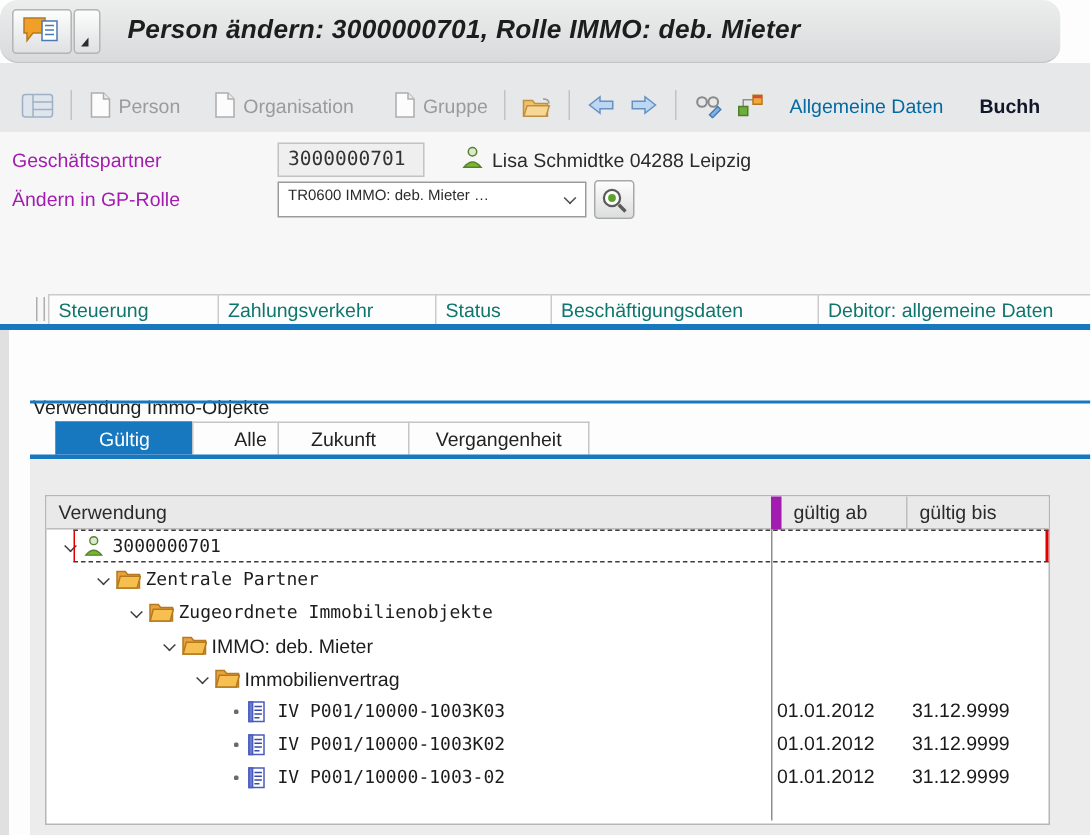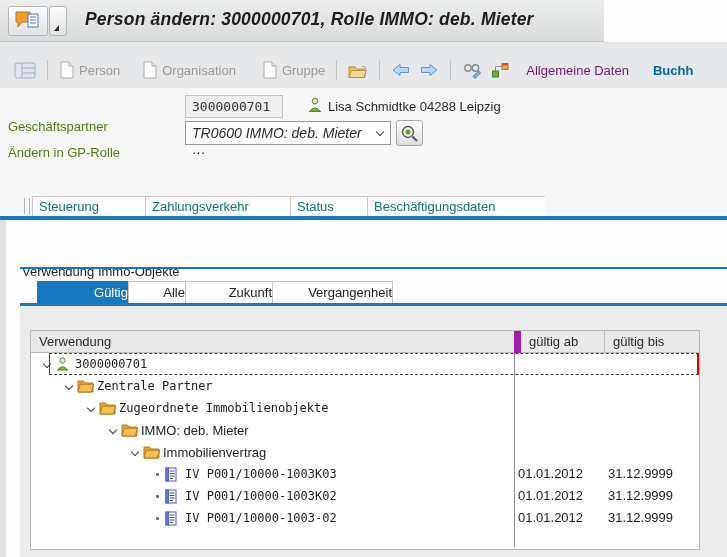--- a/index.html
+++ b/index.html
@@ -1,51 +1,51 @@
 <!DOCTYPE html>
 <html><head>
 <meta charset="utf-8">
 <style>
   html,body{margin:0;padding:0;background:#ffffff;}
   *{box-sizing:border-box;}
   .screen{position:relative;width:727px;height:557px;overflow:hidden;
           font-family:"Liberation Sans",sans-serif;color:#2b2b2b;background:#fdfdfd;}
 
   
-  .titlebar{position:absolute;left:0;top:0;width:604px;height:42px;
-            background:linear-gradient(#eceeee,#d8dadb);border-bottom:1px solid #c2c4c5;}
+  .titlebar{position:absolute;left:0;top:0;width:707px;height:42px;
+            background:linear-gradient(#eceeee,#d8dadb);border-bottom:1px solid #c2c4c5;border-radius:12px;}
   .gos-btn{position:absolute;left:8px;top:6px;width:40px;height:30px;border:1px solid #b3b5b6;
            border-radius:3px;background:linear-gradient(#fdfdfd,#dfe1e2);padding:2px 4px;cursor:pointer;}
   .gos-menu-btn{position:absolute;left:49px;top:6px;width:18px;height:30px;border:1px solid #b3b5b6;
            border-radius:3px;background:linear-gradient(#fdfdfd,#dfe1e2);cursor:pointer;}
   .gos-menu-btn .tri{position:absolute;left:4px;bottom:4px;width:0;height:0;
            border-left:5px solid transparent;border-bottom:6px solid #2c2c2c;}
   .win-title{position:absolute;left:85px;top:9px;font-size:17.5px;font-weight:700;
              font-style:italic;color:#1d1d1d;white-space:nowrap;letter-spacing:.2px;}
 
   
   .toolbar{position:absolute;left:0;top:42px;width:727px;height:57px;background:#e7e8e9;
            border-bottom:1px solid #cfd0d1;display:flex;align-items:center;padding-left:10px;white-space:nowrap;}
   .tbtn{display:flex;align-items:center;gap:5px;background:transparent;border:none;
         font-family:"Liberation Sans",sans-serif;font-size:13px;color:#9b9b9b;padding:2px 4px;cursor:default;}
   .tsep{width:1px;height:20px;background:#c2c3c4;margin:0 7px;flex:none;}
-  .tlabel-ghost{font-size:13px;color:#701a75;margin-left:12px;}
-  .tlabel-dark{font-size:13px;color:#0369a1;font-weight:700;margin-left:24px;}
+  .tlabel-ghost{font-size:13px;color:#0369a1;margin-left:12px;}
+  .tlabel-dark{font-size:13px;color:#0f172a;font-weight:700;margin-left:24px;}
   .tico{display:inline-block;line-height:0;}
 
   
   .header-area{position:absolute;left:0;top:88px;width:727px;height:132px;background:#f7f7f7;}
-  .f-label{position:absolute;left:8px;font-size:13px;color:#4d7c0f;margin-top:20px;}
+  .f-label{position:absolute;left:8px;font-size:13px;color:#a21caf;}
   .partner-input{position:absolute;left:185px;top:7px;width:98px;height:23px;background:#efefef;
                  border:1px solid #c3c3c3;font-family:"DejaVu Sans Mono",monospace;font-size:13px;
                  color:#333;padding:2px 6px;}
   .partner-ico{position:absolute;left:307px;top:9px;line-height:0;}
   .partner-name{position:absolute;left:328px;top:11px;font-size:13px;color:#2b2b2b;}
   .role-combo{position:absolute;left:185px;top:33px;width:206px;height:24px;background:#ffffff;
-              border:1px solid #9a9a9a;font-size:14px;color:#2b2b2b;padding:3px 20px 4px 6px;cursor:pointer;font-style:italic;}
+              border:1px solid #9a9a9a;font-size:10px;color:#2b2b2b;padding:3px 20px 4px 6px;cursor:pointer;}
   .role-combo .chev{position:absolute;right:7px;top:7px;}
   .chev{display:inline-block;width:6px;height:6px;border-right:1.6px solid #4a4a4a;
         border-bottom:1.6px solid #4a4a4a;transform:rotate(45deg);}
   .display-btn{position:absolute;left:396px;top:32px;width:27px;height:26px;border:1px solid #a8a8a8;
                border-radius:3px;background:linear-gradient(#fdfdfd,#dcdddd);padding:3px;cursor:pointer;line-height:0;}
 
   
   .tabstrip{position:absolute;left:0;top:108px;width:727px;height:20px;display:flex;}
   .tab-handle{position:absolute;left:24px;top:2px;height:16px;width:6px;
               border-left:1px solid #aeaeae;border-right:1px solid #aeaeae;}
@@ -60,21 +60,21 @@
   .tabbar{position:absolute;left:0;top:128px;width:727px;height:4px;background:#1878bf;}
 
   
   .content{position:absolute;left:0;top:220px;width:727px;height:337px;background:#fdfdfd;}
   .left-frame{position:absolute;left:0;top:0;width:6px;height:337px;background:#e0e0e0;}
   .section-title{position:absolute;left:22px;top:44px;font-size:13px;color:#1f1f1f;}
   .section-underline{position:absolute;left:20px;top:47px;width:707px;height:2px;background:#1878bf;}
 
   .subtabs{position:absolute;left:37px;top:61px;height:22px;display:flex;}
   .subtab{height:22px;background:#fdfdfd;border:1px solid #c6c6c6;border-bottom:none;border-right:none;
-          font-size:13px;color:#222;text-align:right;padding-top:3px;cursor:pointer;white-space:nowrap;overflow:hidden;}
+          font-size:13px;color:#222;text-align:center;padding-top:3px;cursor:pointer;white-space:nowrap;overflow:hidden;}
   .subtab:nth-child(1){width:91px;}
   .subtab:nth-child(2){width:57px;padding-left:20px;}
   .subtab:nth-child(3){width:87px;}
   .subtab:nth-child(4){width:121px;border-right:1px solid #c6c6c6;}
   .subtab.active{background:#1878bf;border-color:#1878bf;color:#ffffff;}
   .subtab-underline{position:absolute;left:20px;top:83px;width:707px;height:3px;background:#1878bf;}
   .panel{position:absolute;left:20px;top:86px;width:707px;height:251px;background:#ececec;}
 
   
   .ttable{position:absolute;left:10px;top:24px;width:670px;height:220px;background:#ffffff;
@@ -240,20 +240,21 @@
       </span>
     </button>
 
     <div class="tabstrip">
       <span class="tab-handle"></span>
       <div class="mtabs">
           <div class="mtab">Steuerung</div>
           <div class="mtab">Zahlungsverkehr</div>
           <div class="mtab">Status</div>
           <div class="mtab">Beschäftigungsdaten</div>
+          <div class="mtab">Debitor: allgemeine Daten</div>
         </div>
     </div>
     <div class="tabbar"></div>
   </div>
 
   <div class="content">
     <div class="left-frame"></div>
     <div class="section-title">Verwendung Immo-Objekte</div>
     <div class="section-underline"></div>
 

